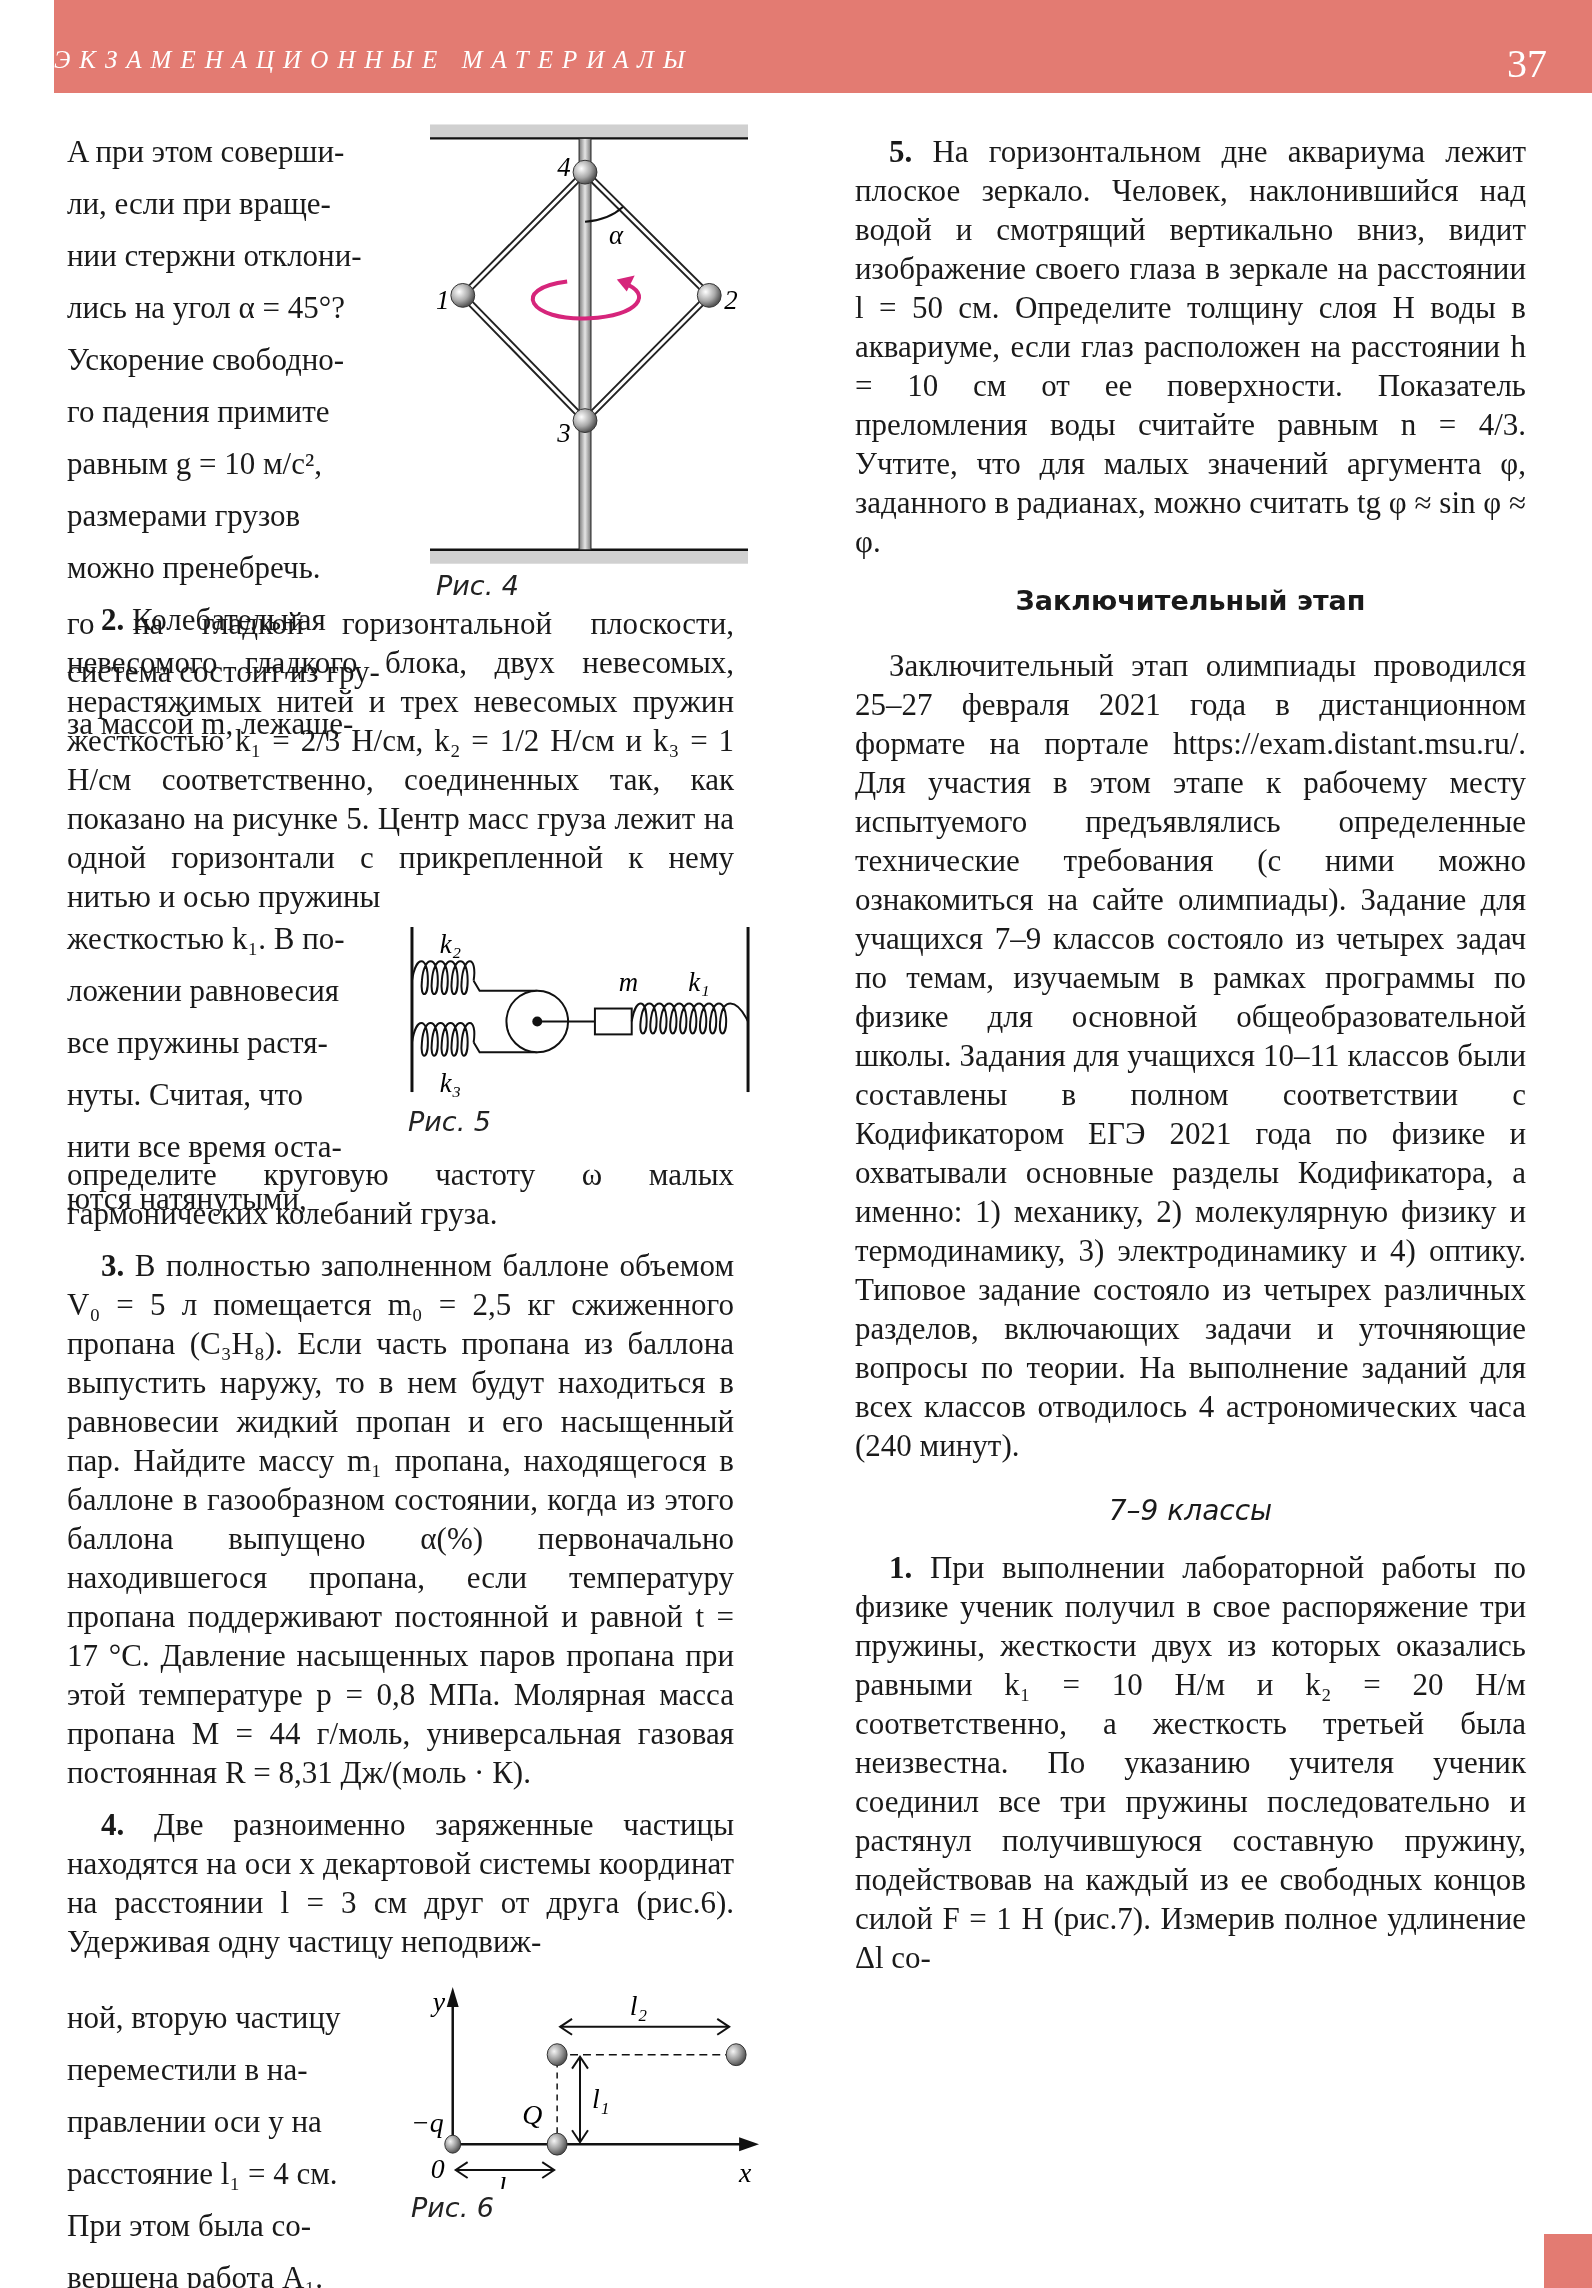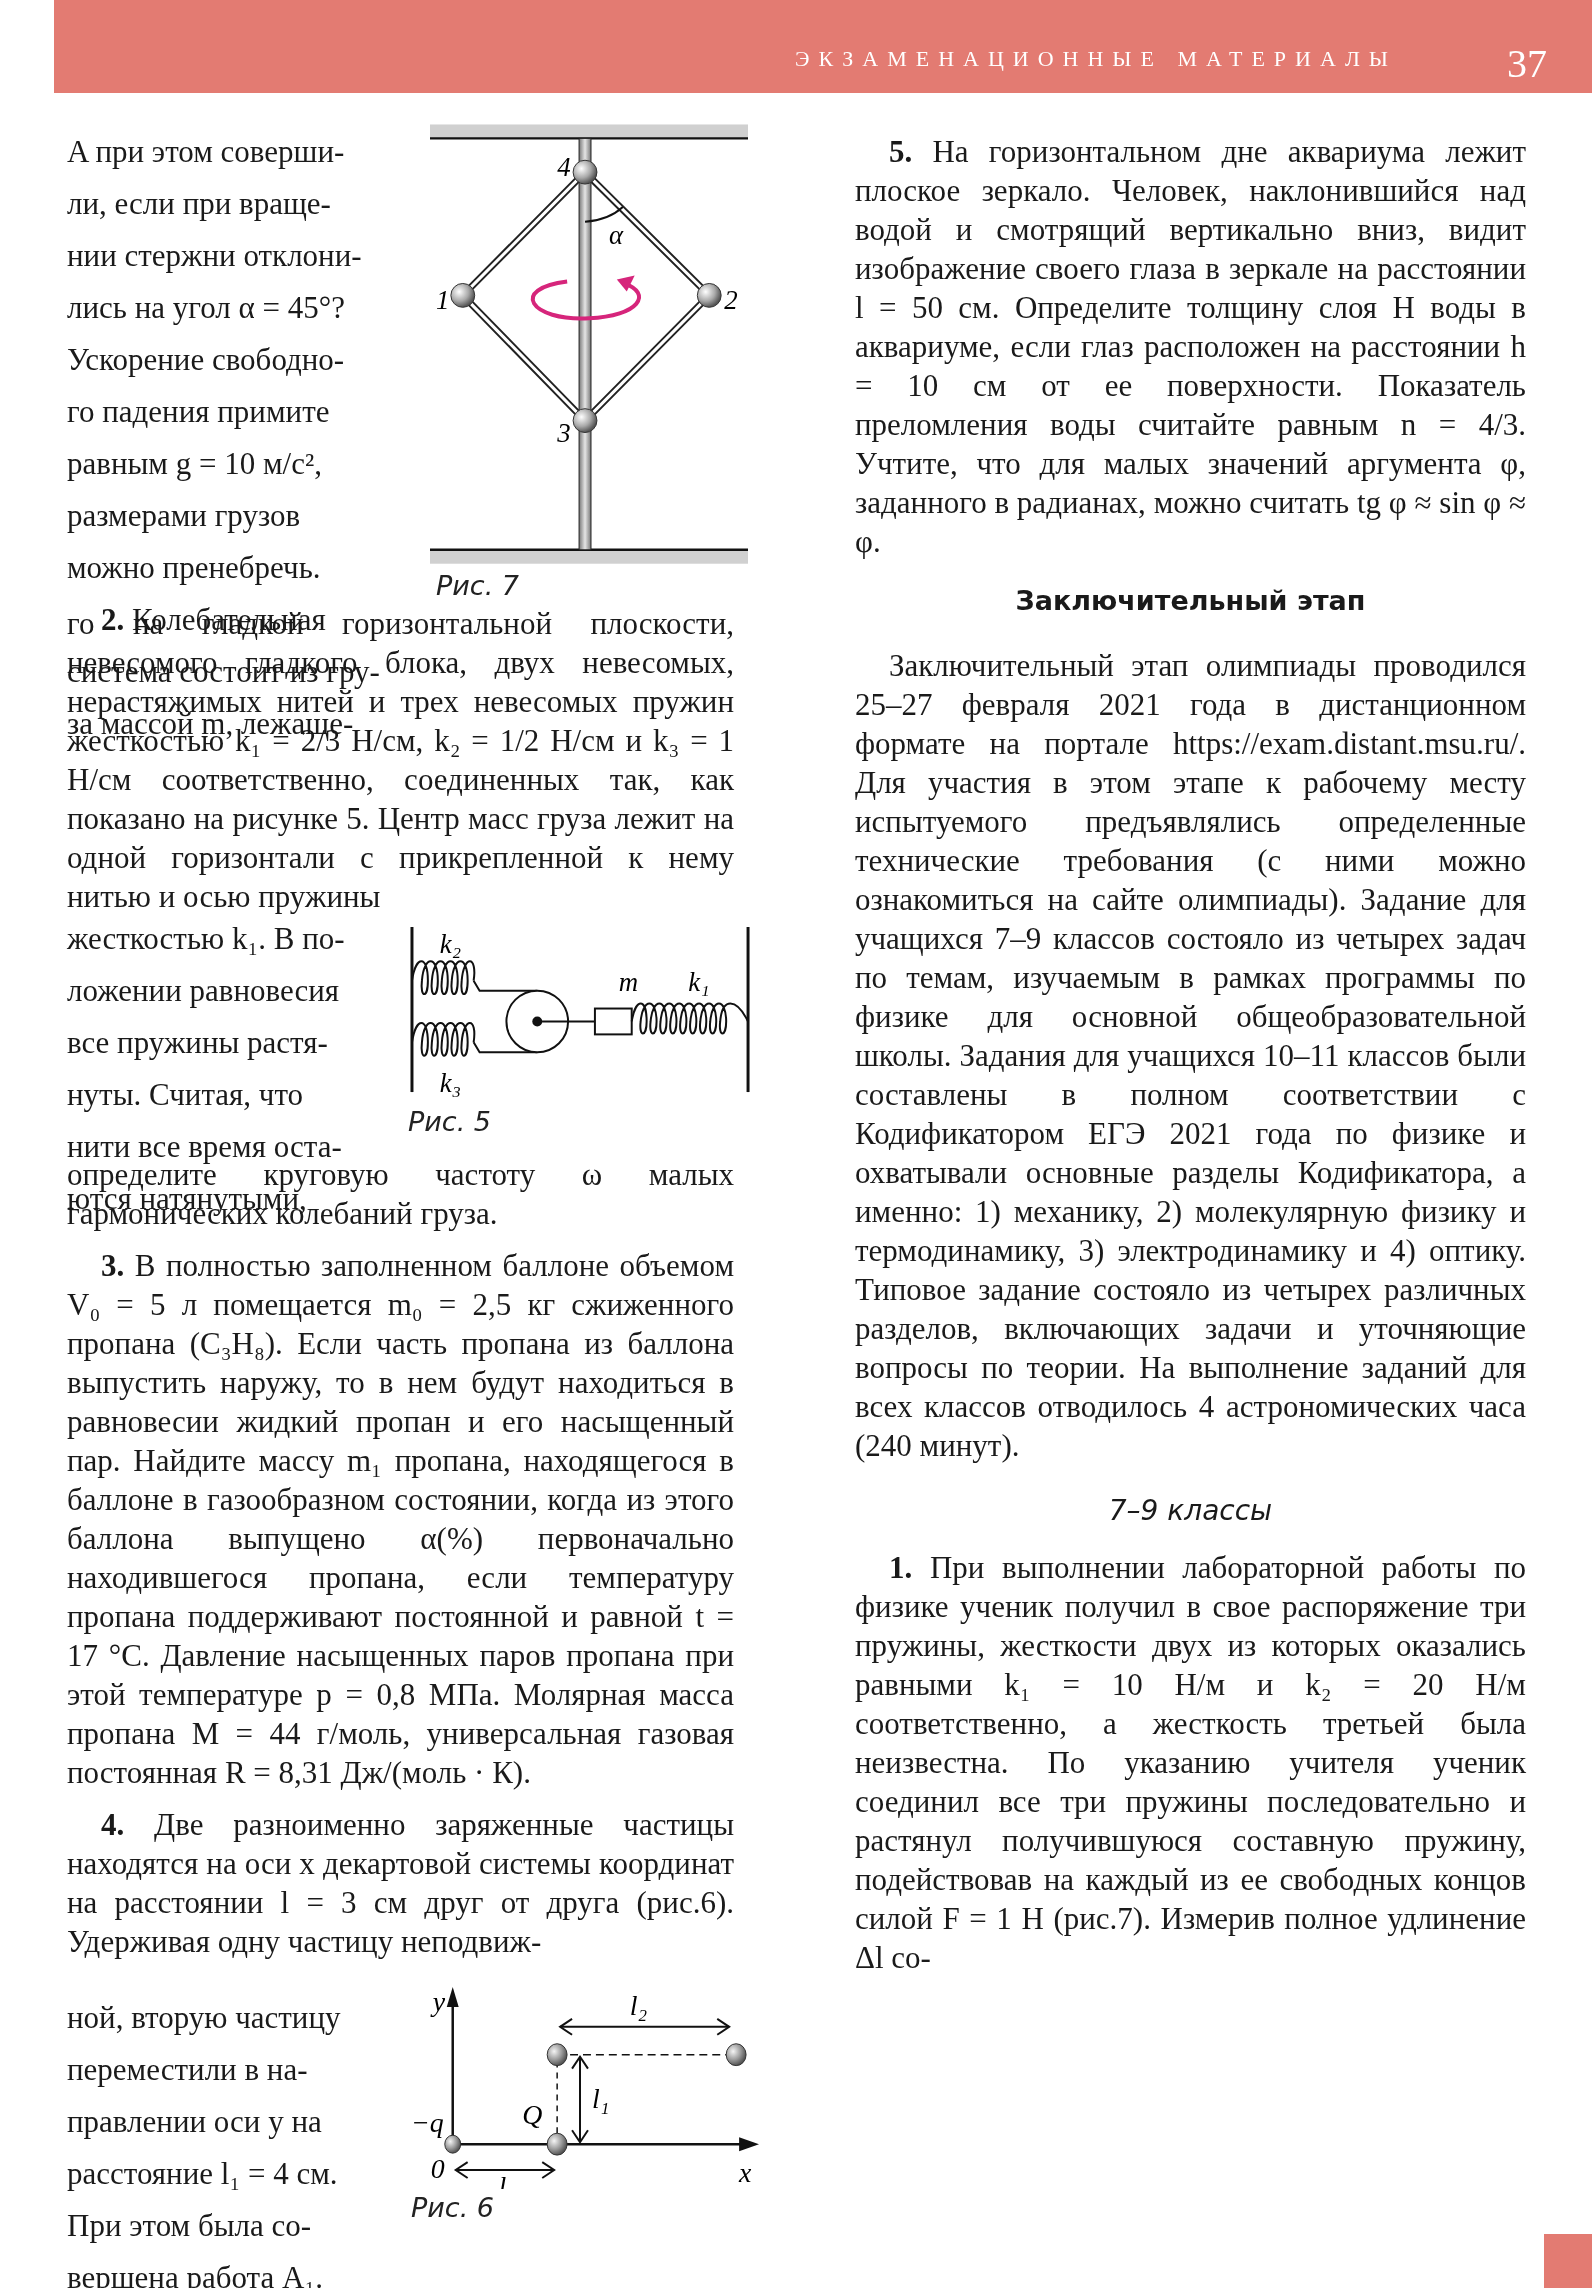--- a/index.html
+++ b/index.html
@@ -6,22 +6,22 @@
   body {
     width: 1592px; height: 2289px; position: relative; overflow: hidden;
     background: #ffffff; color: #1a1a1a;
     font-family: "Liberation Serif", "DejaVu Serif", serif;
   }
   .header {
     position: absolute; left: 54px; top: 0; width: 1538px; height: 93px;
     background: #e37b72;
   }
   .header-title {
-    position: absolute; left: 0; width: 1343px; top: 46px; text-align: right;
-    color: #fff; font-size: 22px; letter-spacing: 9px; font-family: "Liberation Serif", serif;
+    position: absolute; left: 0; width: 1343px; top: 46px; text-align: left;
+    color: #fff; font-size: 25px; letter-spacing: 9px; font-family: "Liberation Serif", serif; font-style: italic;
   }
   .header-page {
     position: absolute; right: 45px; top: 40px; color: #fff; font-size: 40px;
     font-family: Liberation Serif, serif;
   }
   .corner-tab {
     position: absolute; right: 0; top: 2234px; width: 48px; height: 55px; background: #e37b72;
   }
   .col {
     position: absolute; font-size: 31px; line-height: 39px; text-align: justify;
@@ -104,21 +104,21 @@
     <circle cx="156" cy="48" r="12" fill="url(#ball)" stroke="#333"></circle>
     <circle cx="33" cy="172" r="12" fill="url(#ball)" stroke="#333"></circle>
     <circle cx="281" cy="172" r="12" fill="url(#ball)" stroke="#333"></circle>
     <circle cx="156" cy="298" r="12" fill="url(#ball)" stroke="#333"></circle>
     <text x="128" y="52" font-size="27">4</text>
     <text x="6" y="186" font-size="27">1</text>
     <text x="296" y="186" font-size="27">2</text>
     <text x="128" y="320" font-size="27">3</text>
     <text x="180" y="120" font-size="27" font-style="normal">α</text>
   </svg>
-  <div class="fig-caption" style="position:absolute; left:6px; top:446px;">Рис. 7</div>
+  <div class="fig-caption" style="position:absolute; left:6px; top:446px;">Рис. 4</div>
 </div>
 
 <div class="col" style="left:54px; top:591px; width:693px;">
   <p>го на гладкой горизонтальной плоскости, невесомого гладкого блока, двух невесомых, нерастяжимых нитей и трех невесомых пружин жесткостью k₁ = 2/3 Н/см, k₂ = 1/2 Н/см и k₃ = 1 Н/см соответственно, соединенных так, как показано на рисунке 5. Центр масс груза лежит на одной горизонтали с прикрепленной к нему нитью и осью пружины</p>
 </div>
 
 <div class="col" style="left:54px; top:906px; width:323px;">
   <p>жесткостью k₁. В по-</p>
   <p>ложении равновесия</p>
   <p>все пружины растя-</p>

